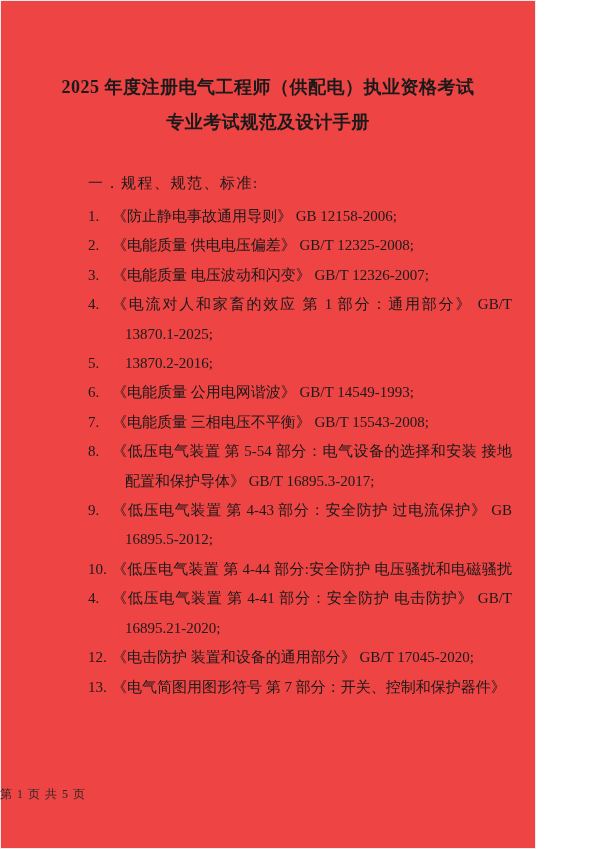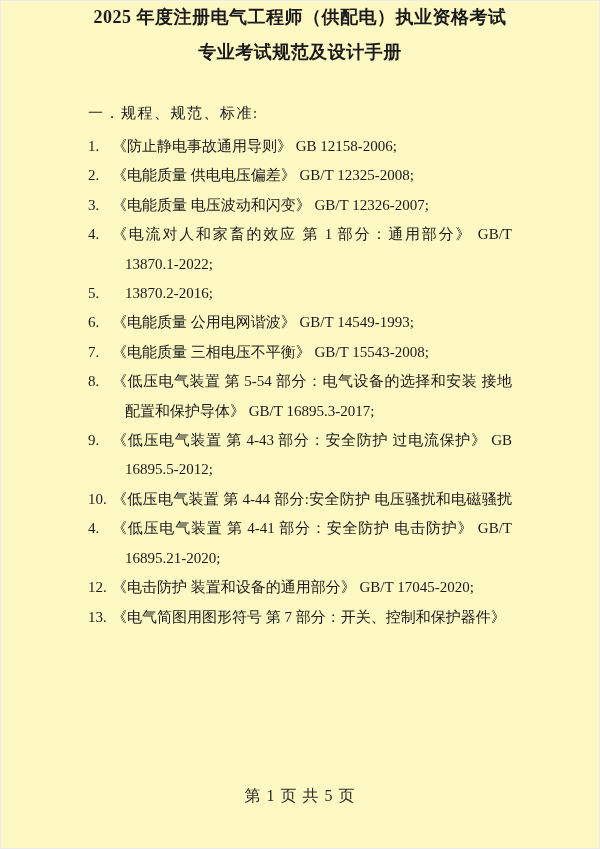--- a/index.html
+++ b/index.html
@@ -2,24 +2,25 @@
 <html><head>
 <meta charset="utf-8">
 <style>
   html, body {
     margin: 0;
     padding: 0;
     background: #ffffff;
   }
   .page {
     position: relative;
-    width: 600px;
+    width: 536px;
     height: 849px;
-    background: #fef9c3;
+    background: #ef4444;
     box-sizing: border-box;
+    padding-top: 70px;
     box-shadow: inset 0 0 0 1px #ececec;
     font-family: "Liberation Serif", "DejaVu Serif", serif;
     color: #1a1a1a;
     overflow: hidden;
   }
   .title {
     margin: 0;
     text-align: center;
     font-size: 18px;
     font-weight: bold;
@@ -62,22 +63,21 @@
     white-space: normal;
   }
   .line.indent {
     margin-left: 13px;
   }
   .footer {
     position: absolute;
     left: 0;
     right: 0;
     top: 786px;
-    text-align: center;
-    font-size: 16px;
+    font-size: 12px;
     letter-spacing: 1px;
     color: #2a2a2a;
   }
 </style>
 </head>
 <body>
 
 <div class="page">
 
   <h1 class="title">
@@ -96,21 +96,21 @@
         <span class="num">2.</span>
         <div class="line">《电能质量 供电电压偏差》 GB/T 12325-2008;</div>
       </li>
       <li class="item">
         <span class="num">3.</span>
         <div class="line">《电能质量 电压波动和闪变》 GB/T 12326-2007;</div>
       </li>
       <li class="item">
         <span class="num">4.</span>
         <div class="line justify">《电流对人和家畜的效应 第 1 部分：通用部分》 GB/T</div>
-        <div class="line indent">13870.1-2022;</div>
+        <div class="line indent">13870.1-2025;</div>
       </li>
       <li class="item">
         <span class="num">5.</span>
         <div class="line indent">13870.2-2016;</div>
       </li>
       <li class="item">
         <span class="num">6.</span>
         <div class="line">《电能质量 公用电网谐波》 GB/T 14549-1993;</div>
       </li>
       <li class="item">

